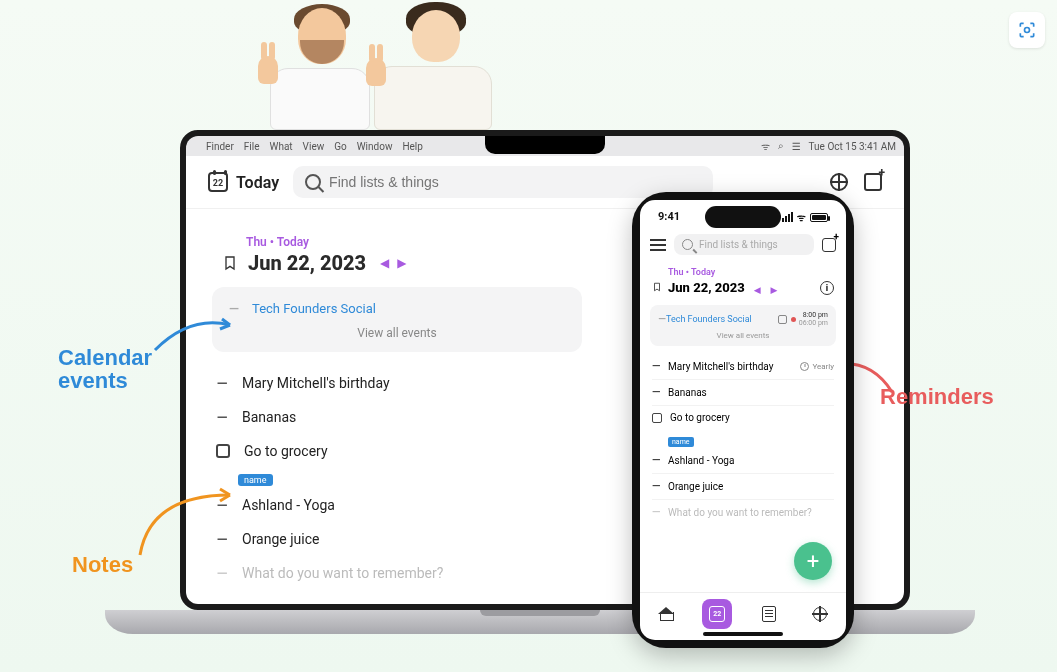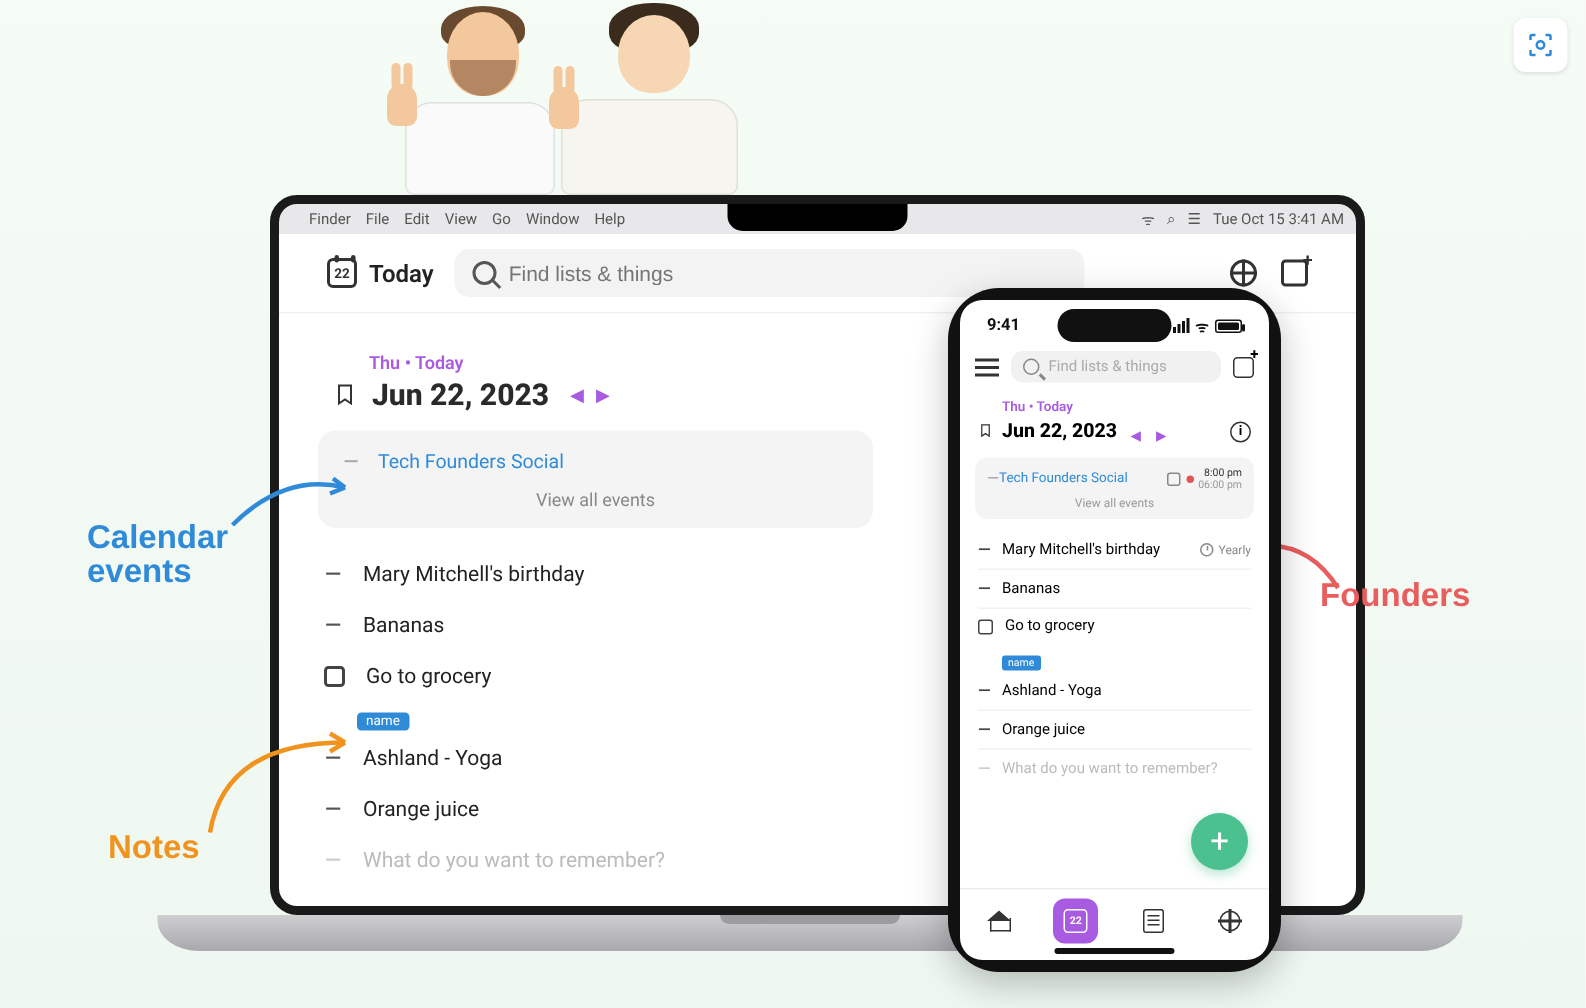--- a/index.html
+++ b/index.html
@@ -89,21 +89,21 @@
   .mac-menu .right { position:absolute; right:8px; display:flex; gap:8px; align-items:center;}
   .mac-menu .right span{font-size:10px;}
 
   
   .app {
     position:absolute; top:20px; left:0; right:0; bottom:0;
     background:#fff;
   }
   .app-header{
     display:flex; align-items:center; gap:14px;
-    padding:10px 32px; border-bottom:1px solid #f0f0f0;
+    padding:10px 22px; border-bottom:1px solid #f0f0f0;
   }
   .today-label{ display:flex; align-items:center; gap:8px; font-weight:600; color:#222; font-size:16px;}
   .cal-icon{width:20px;height:20px;border:2px solid #333;border-radius:4px;position:relative;}
   .cal-icon::before{content:"22"; position:absolute; font-size:9px; width:100%; text-align:center; top:4px; color:#333; font-weight:700;}
   .cal-icon::after{content:"";position:absolute;top:-4px;left:3px;width:3px;height:5px;background:#333;border-radius:2px;box-shadow:11px 0 #333;}
   .search-bar{
     flex:1; display:flex; align-items:center; gap:8px;
     background:#f3f3f4; border-radius:10px; padding:8px 12px;
     max-width:420px;
   }
@@ -261,21 +261,21 @@
 
 <div class="laptop">
   <div class="laptop-base"></div>
   <div class="laptop-screen">
     <div class="notch"></div>
 
     <div class="mac-menu">
       <span class="apple"></span>
       <span>Finder</span>
       <span>File</span>
-      <span>Edit</span>
+      <span>What</span>
       <span>View</span>
       <span>Go</span>
       <span>Window</span>
       <span>Help</span>
       <div class="right">
         <span>ᯤ</span>
         <span>⌕</span>
         <span>☰</span>
         <span>Tue Oct 15  3:41 AM</span>
       </div>
@@ -486,19 +486,19 @@
 </div>
 
 <div class="annotation ann-todos">To-dos</div>
 <div class="arrow" style="left:730px;top:408px;">
   <svg width="60" height="50">
       <path d="M50 40 Q 35 10 8 8" fill="none" stroke="#2fb776" stroke-width="3"></path>
       <path d="M8 8 l10 -5 m-10 5 l8 8" fill="none" stroke="#2fb776" stroke-width="3"></path>
     </svg>
 </div>
 
-<div class="annotation ann-reminders">Founders</div>
+<div class="annotation ann-reminders">Reminders</div>
 <div class="arrow" style="left:832px;top:352px;">
   <svg width="70" height="50">
       <path d="M60 40 Q 40 8 5 12" fill="none" stroke="#e85d5d" stroke-width="3"></path>
       <path d="M5 12 l10 -6 m-10 6 l9 7" fill="none" stroke="#e85d5d" stroke-width="3"></path>
     </svg>
 </div>
 
 </body></html>

